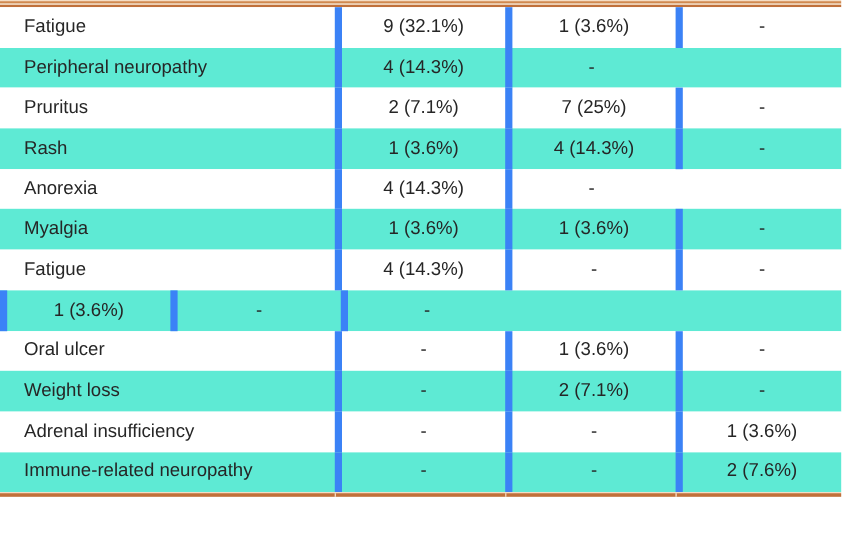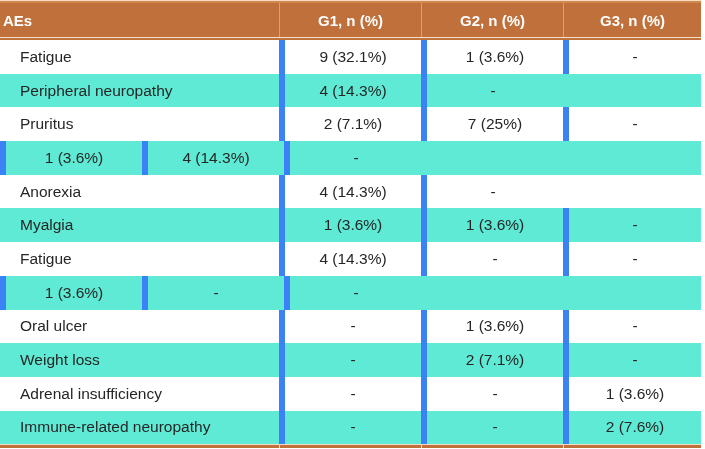--- a/index.html
+++ b/index.html
@@ -72,26 +72,20 @@
   .edge-bottom .s2 { width: 142px; border-left: 1px solid #F4DCC3; }
   .edge-bottom .s3 { width: 138px; border-left: 1px solid #F4DCC3; }
 </style>
 </head>
 <body>
 
 <div class="table-wrap">
   <div class="edge-top-light"></div>
   <div class="edge-top-mid"></div>
 
-  <div class="header-row">
-    <div class="cell c0">AEs</div>
-    <div class="cell c1">G1, n (%)</div>
-    <div class="cell c2">G2, n (%)</div>
-    <div class="cell c3">G3, n (%)</div>
-  </div>
 
   <div class="rule-light"></div>
   <div class="rule-mid"></div>
 
   <div class="row">
     <div class="cell c0">Fatigue</div>
     <div class="cell c1">9 (32.1%)</div>
     <div class="cell c2">1 (3.6%)</div>
     <div class="cell c3">-</div>
   </div>
@@ -100,20 +94,21 @@
     <div class="cell c2">4 (14.3%)</div>
     <div class="cell c3">-</div>
   </div>
   <div class="row">
     <div class="cell c0">Pruritus</div>
     <div class="cell c1">2 (7.1%)</div>
     <div class="cell c2">7 (25%)</div>
     <div class="cell c3">-</div>
   </div>
   <div class="row alt">
+    <div class="cell c0">Rash</div>
     <div class="cell c1">1 (3.6%)</div>
     <div class="cell c2">4 (14.3%)</div>
     <div class="cell c3">-</div>
   </div>
   <div class="row">
     <div class="cell c0">Anorexia</div>
     <div class="cell c2">4 (14.3%)</div>
     <div class="cell c3">-</div>
   </div>
   <div class="row alt">

